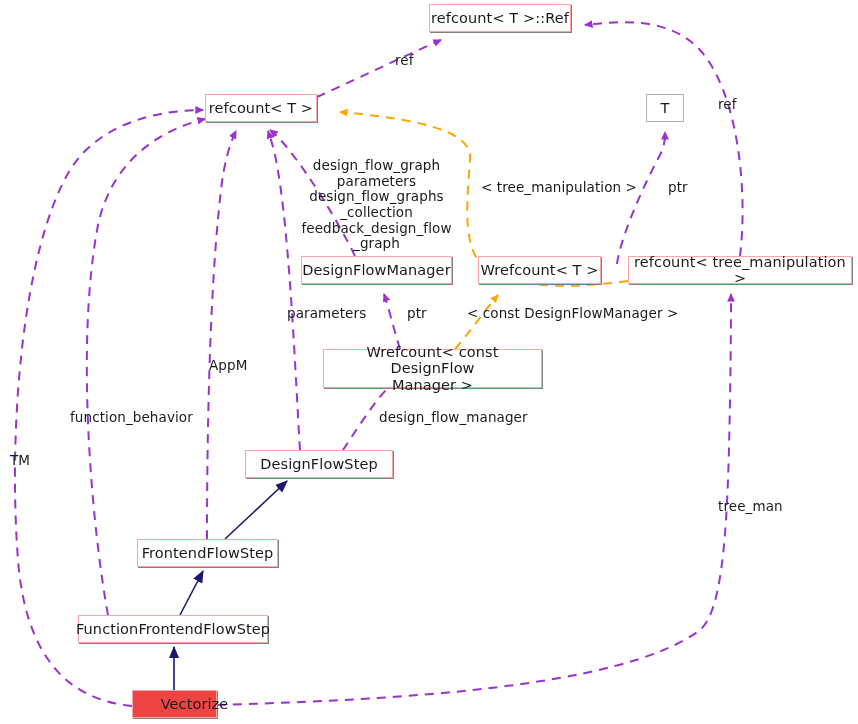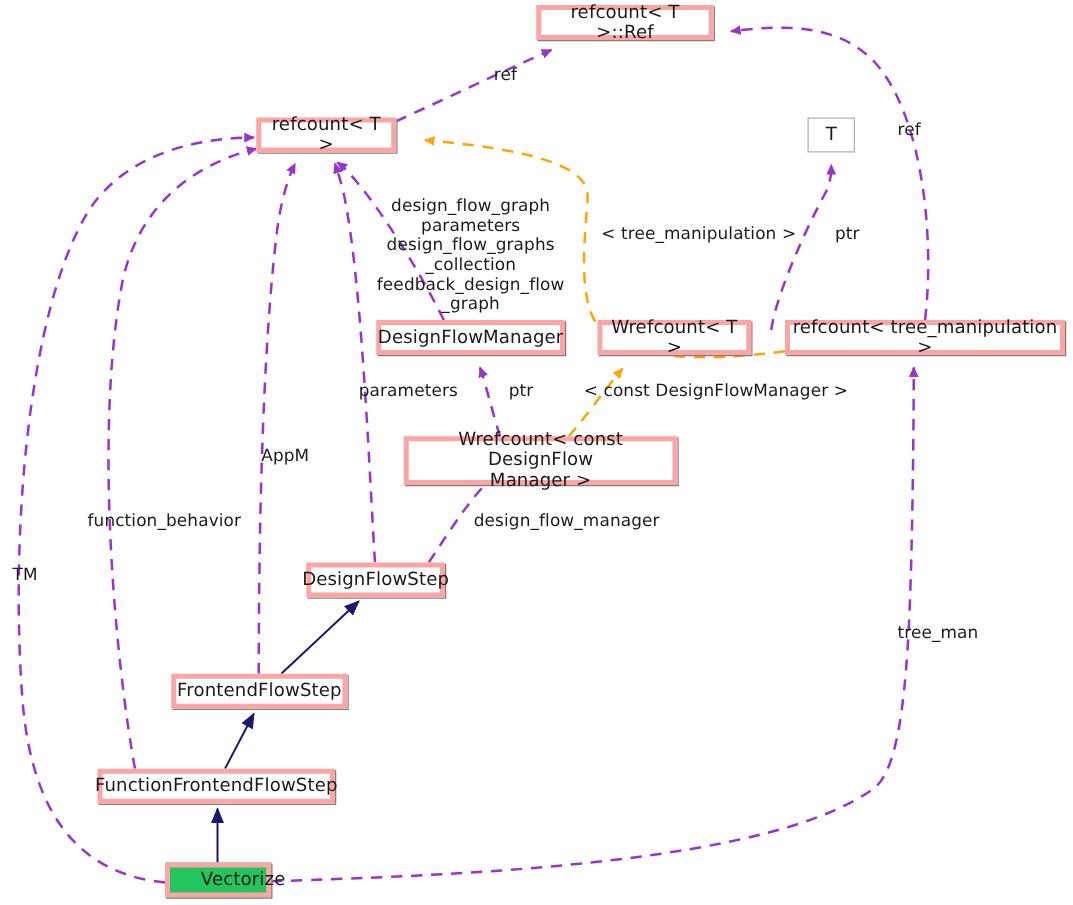--- a/index.html
+++ b/index.html
@@ -19,34 +19,34 @@
     position: absolute;
     left: 0;
     top: 0;
     width: 858px;
     height: 724px;
   }
   .node {
     position: absolute;
     box-sizing: border-box;
     background: #ffffff;
-    border: 4px solid #fca5a5;
+    border: 1px solid #fca5a5;
     box-shadow: 1px 1px 0 0 #808080;
     display: flex;
     align-items: center;
     justify-content: center;
     text-align: center;
     color: #1a1a1a;
     font-size: 14.5px;
     line-height: 1.12;
     letter-spacing: 0.1px;
     white-space: pre-line;
   }
   .node.filled {
-    background: #22c55e;
+    background: #ef4444;
     padding-left: 40px;
   }
   .node.faint {
     border: 1px solid #b0b0b0;
     box-shadow: none;
   }
   .edge-label {
     position: absolute;
     color: #1a1a1a;
     font-size: 13.5px;
@@ -121,21 +121,21 @@
 
   <div class="node" style="left:301px; top:256px; width:151px; height:28px;">DesignFlowManager</div>
 
   <div class="node" style="left:478px; top:256px; width:123px; height:28px;">Wrefcount&lt; T &gt;</div>
 
   <div class="node" style="left:628px; top:256px; width:224px; height:28px;">refcount&lt; tree_manipulation &gt;</div>
 
   <div class="node" style="left:323px; top:349px; width:219px; height:39px;">Wrefcount&lt; const DesignFlow
 Manager &gt;</div>
 
-  <div class="node" style="left:245px; top:450px; width:111px; height:28px;">DesignFlowStep</div>
+  <div class="node" style="left:245px; top:450px; width:148px; height:28px;">DesignFlowStep</div>
 
   <div class="node" style="left:137px; top:539px; width:141px; height:28px;">FrontendFlowStep</div>
 
   <div class="node" style="left:78px; top:615px; width:190px; height:28px;">FunctionFrontendFlowStep</div>
 
   <div class="node filled" style="left:132px; top:690px; width:85px; height:28px;">Vectorize</div>
 
   <div class="edge-label left" style="left:395px; top:53px;">ref</div>
 
   <div class="edge-label left" style="left:718px; top:97px;">ref</div>

